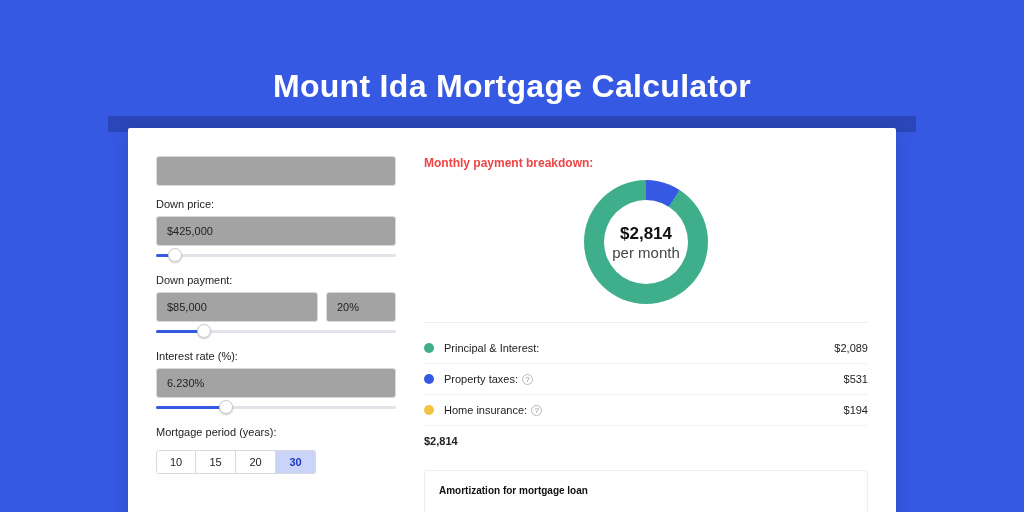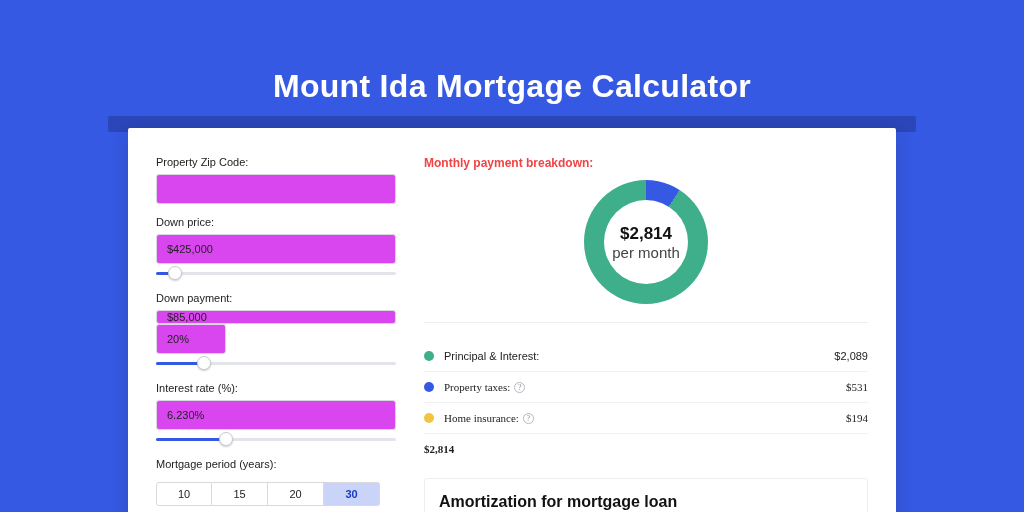--- a/index.html
+++ b/index.html
@@ -55,25 +55,25 @@
     margin-bottom: 6px;
   }
   .text-input {
     width: 100%;
     height: 30px;
     border: 1px solid #d7d9de;
     border-radius: 3px;
     padding: 0 10px;
     font-size: 11px;
     color: #222;
-    background:#d946ef;
+    background:#a3a3a3;
   }
   .row2 {
     display:flex;
-    flex-direction:column;
+    gap:8px;
   }
   .row2 .text-input:first-child { flex:1; }
   .row2 .text-input:last-child { width: 70px; }
   .slider-wrap {
     position: relative;
     height: 14px;
     margin-top: 2px;
   }
   .slider-track {
     position:absolute;
@@ -102,21 +102,21 @@
     box-shadow:0 1px 2px rgba(0,0,0,0.2);
     transform:translateX(-50%);
   }
   .gap-sm { margin-top: 12px; }
   .period-btns {
     display:flex;
     gap:0;
     margin-top:6px;
   }
   .period-btn {
-    width:56px;
+    width:40px;
     height:24px;
     border:1px solid #d7d9de;
     background:#fff;
     font-size:11px;
     color:#222;
     display:flex;
     align-items:center;
     justify-content:center;
     cursor:pointer;
   }
@@ -169,30 +169,30 @@
     font-size:17px;
     font-weight:700;
     color:#111;
   }
   .donut-sub {
     font-size:15px;
     color:#444;
   }
   .breakdown {
     border-top:1px solid #eceef2;
-    padding-top:18px;
+    padding-top:10px;
   }
   .b-row {
     display:flex;
     align-items:center;
     padding:9px 0;
     font-size:11px;
     color:#222;
   }
-  .b-row + .b-row { border-top:1px solid #f1f2f6;font-family:Liberation Serif, serif; }
+  .b-row + .b-row { border-top:1px solid #f1f2f6; }
   .b-dot {
     width:10px;
     height:10px;
     border-radius:50%;
     margin-right:10px;
     flex-shrink:0;
   }
   .b-label { flex:1; display:flex; align-items:center; gap:4px; }
   .help-icon {
     width:11px; height:11px;
@@ -208,42 +208,41 @@
   }
   .b-total .b-label { font-weight:700; }
   .b-total .b-val { font-weight:700; }
   .amort-card {
     border:1px solid #eceef2;
     border-radius:3px;
     padding:14px 14px 0;
     margin-top:14px;
   }
   .amort-title {
-    font-size:16px;
+    font-size:10px;
     font-weight:700;
     color:#111;
     margin-bottom:28px;
   }
   .amort-text {
     font-size:11px;
     color:#333;
     line-height:1.4;
   }
 </style>
 </head>
 <body>
 
 <div class="title">Mount Ida Mortgage Calculator</div>
 <div class="shadow-bar"></div>
 
 <div class="card">
 
   <div class="left-col">
 
-    <div class="field-label">Property Zip Code:</div>
     <input class="text-input" value="" style="">
 
     <div class="field-label gap-sm">Down price:</div>
     <input class="text-input" value="$425,000" style="">
     <div class="slider-wrap">
       <div class="slider-track"></div>
       <div class="slider-fill" style="width:8%"></div>
       <div class="slider-thumb" style="left:8%"></div>
     </div>
 

